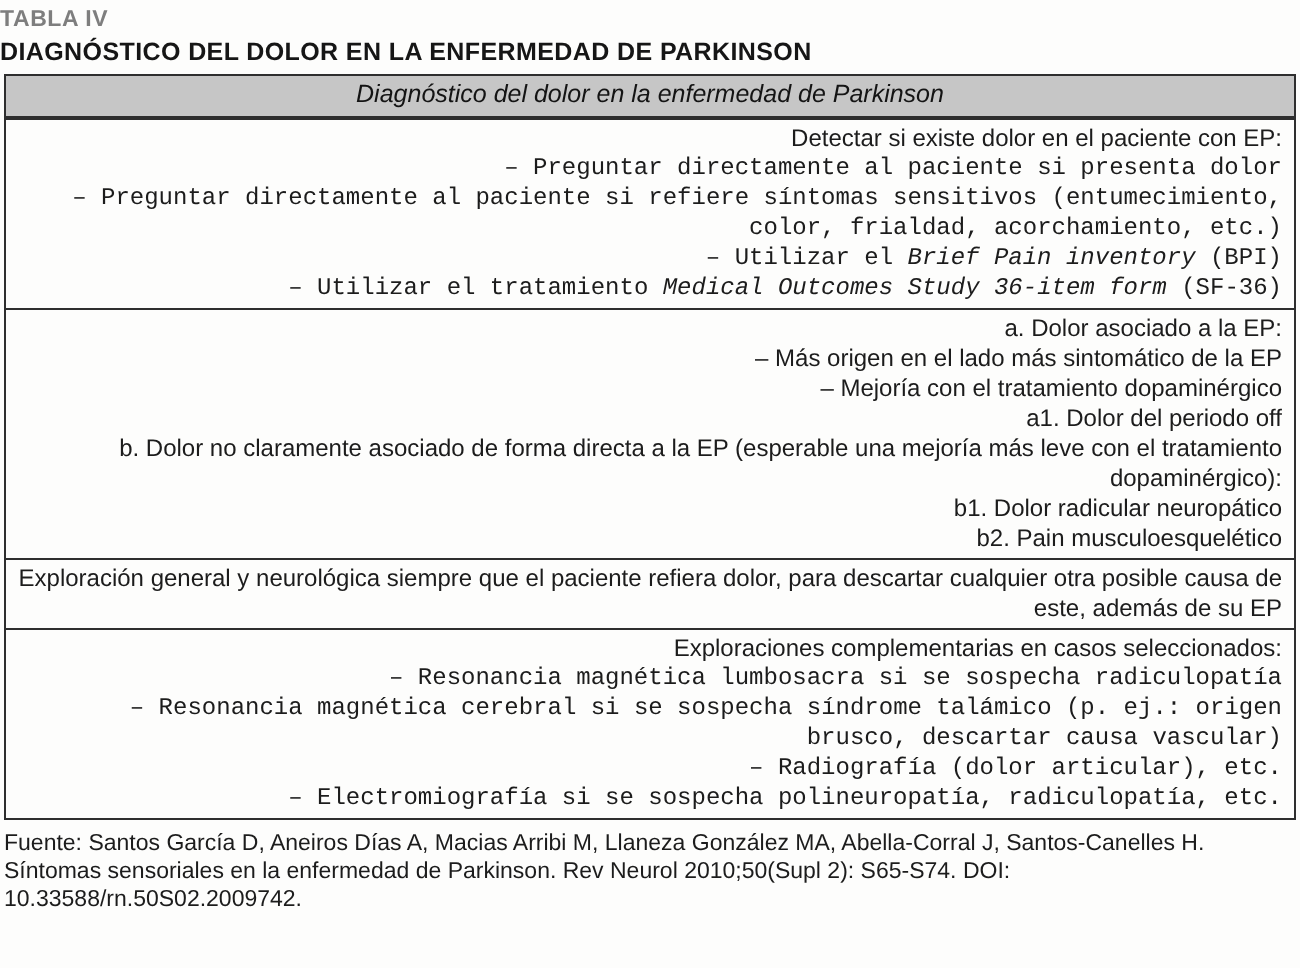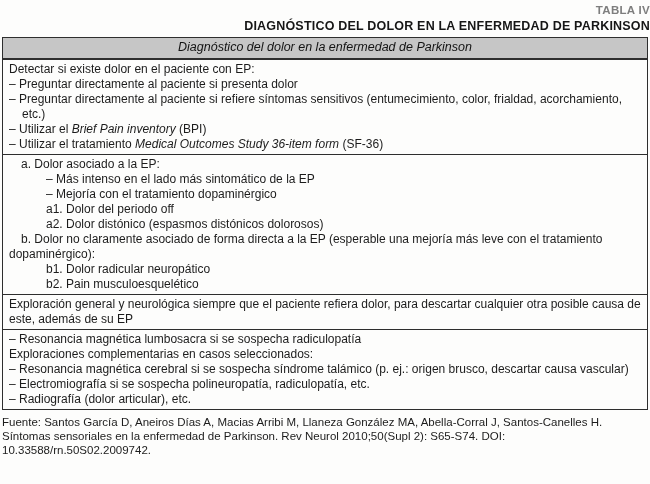--- a/index.html
+++ b/index.html
@@ -4,34 +4,34 @@
 <style>
   * { box-sizing: border-box; }
   html, body { margin: 0; padding: 0; }
   body {
     width: 650px; height: 484px; overflow: hidden;
     background: #fdfdfc;
     font-family: "Liberation Sans", "DejaVu Sans", sans-serif;
     font-size: 12px; line-height: 15px; color: #1c1c1c;
     -webkit-font-smoothing: antialiased;
   }
-  .caption { text-align: right; padding-top: 3px; line-height: 14px; }
+  .caption { text-align: left; padding-top: 3px; line-height: 14px; }
   .caption .num { color: #7e7e7e; font-weight: bold; font-size: 11.5px; letter-spacing: 0.3px; }
   .caption .ttl { color: #161616; font-weight: bold; font-size: 12.5px; letter-spacing: 0.2px; margin-top: 2px; }
 
   .tabla { margin: 4px 2px 0 2px; border: 1px solid #2e2e2e; background: #fdfdfc; }
   .thead {
     background: #c6c6c6; border-bottom: 2px solid #2e2e2e;
     text-align: center; font-style: italic; font-size: 12.5px;
     padding: 2px 4px 3px 4px; color: #141414;
   }
   .row { padding: 2px 6px 2px 6px; border-bottom: 1px solid #2e2e2e; }
   .row:last-child { border-bottom: none; }
-  .ln { min-height: 15px; }
-  .hang { padding-left: 13px; text-indent: -13px; }   
+  .ln { min-height: 15px; text-align: right; }
+  .hang { padding-left: 13px; text-indent: -13px; font-family: Liberation Mono, monospace; }   
   .ind1 { text-indent: 12px; }                        
   .ind2 { padding-left: 37px; }                       
   .it { font-style: italic; margin-top: 24px; }
 
   .source { margin: 5px 2px 0 2px; font-size: 11.5px; line-height: 14px; color: #1c1c1c; }
 </style>
 </head>
 <body>
 
 <div class="caption">
@@ -48,36 +48,35 @@
   <div class="row">
     <div class="ln">Detectar si existe dolor en el paciente con EP:</div>
     <div class="ln hang">– Preguntar directamente al paciente si presenta dolor</div>
     <div class="ln hang">– Preguntar directamente al paciente si refiere síntomas sensitivos (entumecimiento, color, frialdad, acorchamiento, etc.)</div>
     <div class="ln hang"><span>– Utilizar el </span><span class="it">Brief Pain inventory</span><span> (BPI)</span></div>
     <div class="ln hang"><span>– Utilizar el tratamiento </span><span class="it">Medical Outcomes Study 36-item form</span><span> (SF-36)</span></div>
   </div>
 
   <div class="row">
     <div class="ln ind1">a. Dolor asociado a la EP:</div>
-    <div class="ln ind2">– Más intenso en el lado más sintomático de la EP</div>
+    <div class="ln ind2">– Más origen en el lado más sintomático de la EP</div>
     <div class="ln ind2">– Mejoría con el tratamiento dopaminérgico</div>
     <div class="ln ind2">a1. Dolor del periodo off</div>
-    <div class="ln ind2">a2. Dolor distónico (espasmos distónicos dolorosos)</div>
     <div class="ln ind1">b. Dolor no claramente asociado de forma directa a la EP (esperable una mejoría más leve con el tratamiento dopaminérgico):</div>
     <div class="ln ind2">b1. Dolor radicular neuropático</div>
     <div class="ln ind2">b2. Pain musculoesquelético</div>
   </div>
 
   <div class="row">
     <div class="ln">Exploración general y neurológica siempre que el paciente refiera dolor, para descartar cualquier otra posible causa de este, además de su EP</div>
   </div>
 
   <div class="row">
+    <div class="ln">Exploraciones complementarias en casos seleccionados:</div>
     <div class="ln hang">– Resonancia magnética lumbosacra si se sospecha radiculopatía</div>
-    <div class="ln">Exploraciones complementarias en casos seleccionados:</div>
     <div class="ln hang">– Resonancia magnética cerebral si se sospecha síndrome talámico (p. ej.: origen brusco, descartar causa vascular)</div>
+    <div class="ln hang">– Radiografía (dolor articular), etc.</div>
     <div class="ln hang">– Electromiografía si se sospecha polineuropatía, radiculopatía, etc.</div>
-    <div class="ln hang">– Radiografía (dolor articular), etc.</div>
   </div>
 
 </div>
 
 <div class="source">Fuente: Santos García D, Aneiros Días A, Macias Arribi M, Llaneza González MA, Abella-Corral J, Santos-Canelles H. Síntomas sensoriales en la enfermedad de Parkinson. Rev Neurol 2010;50(Supl 2): S65-S74. DOI: 10.33588/rn.50S02.2009742.</div>
 
 </body></html>

